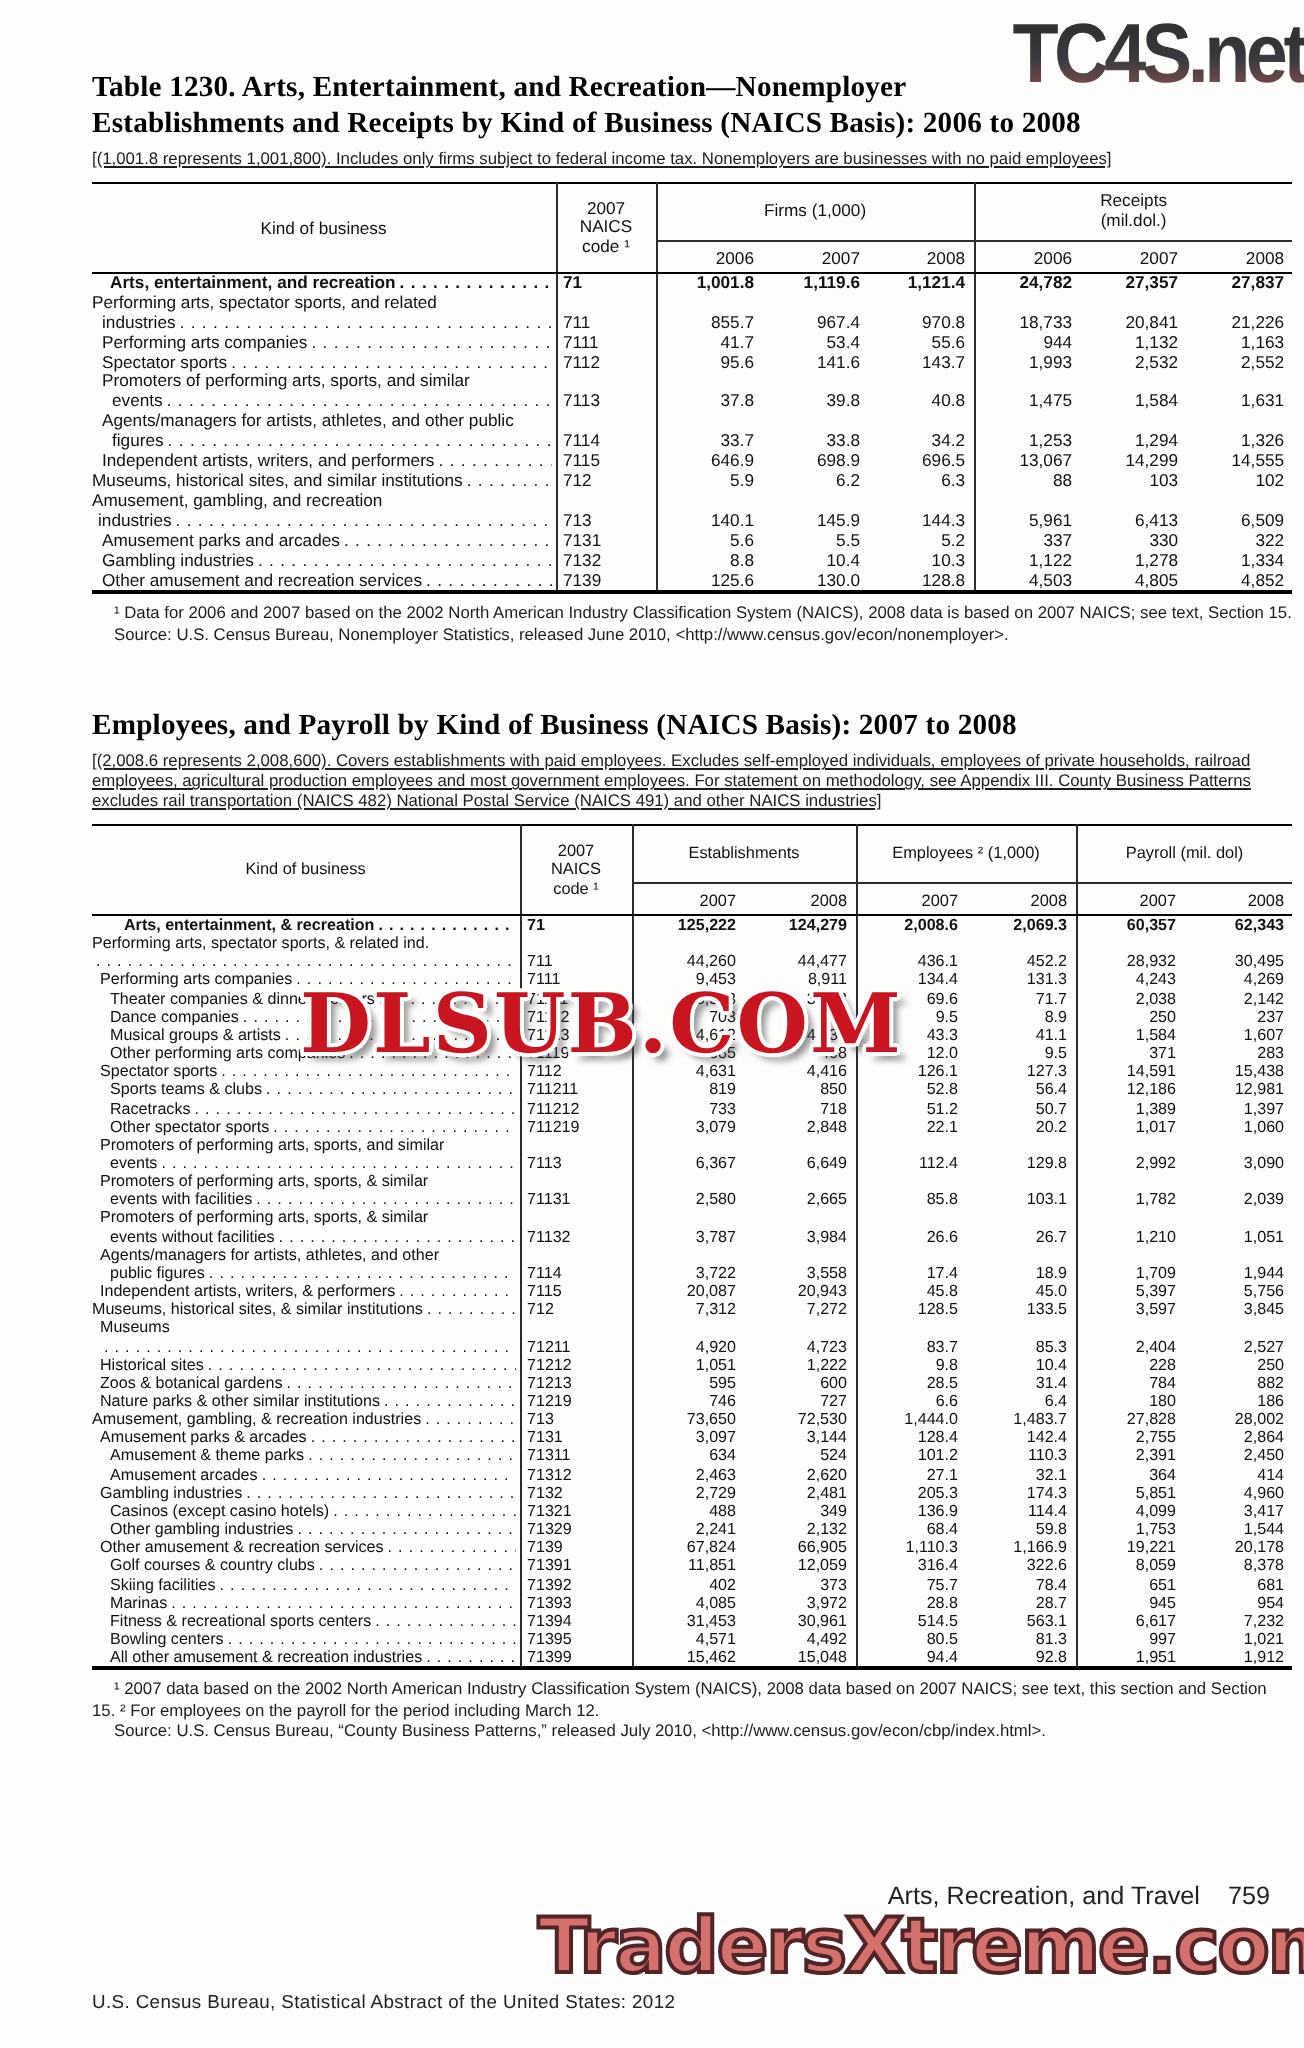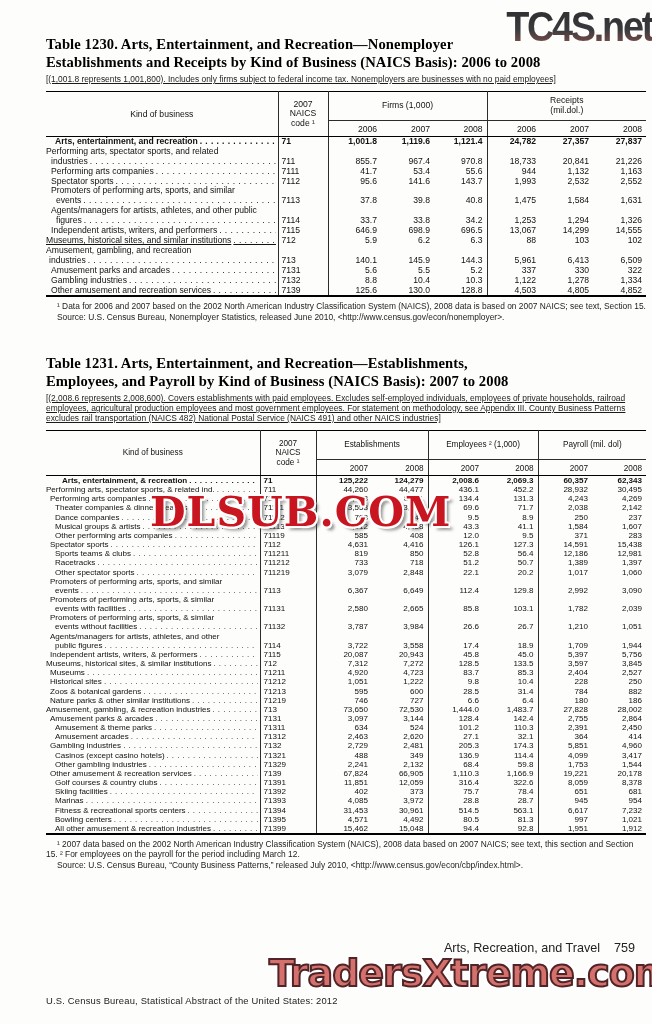--- a/index.html
+++ b/index.html
@@ -224,21 +224,21 @@
                 <td class="code vl">7115</td>
                 <td class="num vl">646.9</td>
                 <td class="num">698.9</td>
                 <td class="num">696.5</td>
                 <td class="num vl">13,067</td>
                 <td class="num">14,299</td>
                 <td class="num">14,555</td>
               </tr>
               <tr>
                 <td class="lbl">
-                  <div class="lbl-line" style="padding-left: 0px; text-decoration: underline;">
+                  <div class="lbl-line" style="padding-left: 0px;">
                     <span class="lbl-text">Museums, historical sites, and similar institutions</span>
                     <span class="leader"></span>
                   </div>
                 </td>
                 <td class="code vl">712</td>
                 <td class="num vl">5.9</td>
                 <td class="num">6.2</td>
                 <td class="num">6.3</td>
                 <td class="num vl">88</td>
                 <td class="num">103</td>
@@ -311,21 +311,20 @@
           </table>
         </div>
       <div class="footnotes">
         <div class="fnote">¹ Data for 2006 and 2007 based on the 2002 North American Industry Classification System (NAICS), 2008 data is based on 2007 NAICS; see text, Section 15.</div>
         <div class="fnote">Source: U.S. Census Bureau, Nonemployer Statistics, released June 2010, &lt;http://www.census.gov/econ/nonemployer&gt;.</div>
       </div>
     </div>
 
     <div class="blk" id="blk-1231">
       <div class="tbl-title">
-        <div>Table 1231. Arts, Entertainment, and Recreation—Establishments,</div>
         <div>Employees, and Payroll by Kind of Business (NAICS Basis): 2007 to 2008</div>
       </div>
       <div class="bracket-note">[(2,008.6 represents 2,008,600). Covers establishments with paid employees. Excludes self-employed individuals, employees of private households, railroad employees, agricultural production employees and most government employees. For statement on methodology, see Appendix III. County Business Patterns excludes rail transportation (NAICS 482) National Postal Service (NAICS 491) and other NAICS industries]</div>
       <div id="table-1231">
           <table class="stat tbl-b">
             <colgroup>
               <col style="width: 214px;">
               <col style="width: 56px;">
               <col style="width: 56px;">
               <col style="width: 56px;">
@@ -372,21 +371,21 @@
                 <td class="code vl">71</td>
                 <td class="num vl">125,222</td>
                 <td class="num">124,279</td>
                 <td class="num vl">2,008.6</td>
                 <td class="num">2,069.3</td>
                 <td class="num vl">60,357</td>
                 <td class="num">62,343</td>
               </tr>
               <tr>
                 <td class="lbl">
-                  <div class="lbl-line" style="padding-left: 0px;">
+                  <div class="lbl-line" style="padding-left: 0px; flex-direction: column;">
                     <span class="lbl-text">Performing arts, spectator sports, &amp; related ind.</span>
                     <span class="leader"></span>
                   </div>
                 </td>
                 <td class="code vl">711</td>
                 <td class="num vl">44,260</td>
                 <td class="num">44,477</td>
                 <td class="num vl">436.1</td>
                 <td class="num">452.2</td>
                 <td class="num vl">28,932</td>
@@ -624,21 +623,21 @@
                 <td class="code vl">712</td>
                 <td class="num vl">7,312</td>
                 <td class="num">7,272</td>
                 <td class="num vl">128.5</td>
                 <td class="num">133.5</td>
                 <td class="num vl">3,597</td>
                 <td class="num">3,845</td>
               </tr>
               <tr>
                 <td class="lbl">
-                  <div class="lbl-line" style="padding-left: 4px;">
+                  <div class="lbl-line" style="padding-left: 4px; flex-direction: column;">
                     <span class="lbl-text">Museums</span>
                     <span class="leader"></span>
                   </div>
                 </td>
                 <td class="code vl">71211</td>
                 <td class="num vl">4,920</td>
                 <td class="num">4,723</td>
                 <td class="num vl">83.7</td>
                 <td class="num">85.3</td>
                 <td class="num vl">2,404</td>

